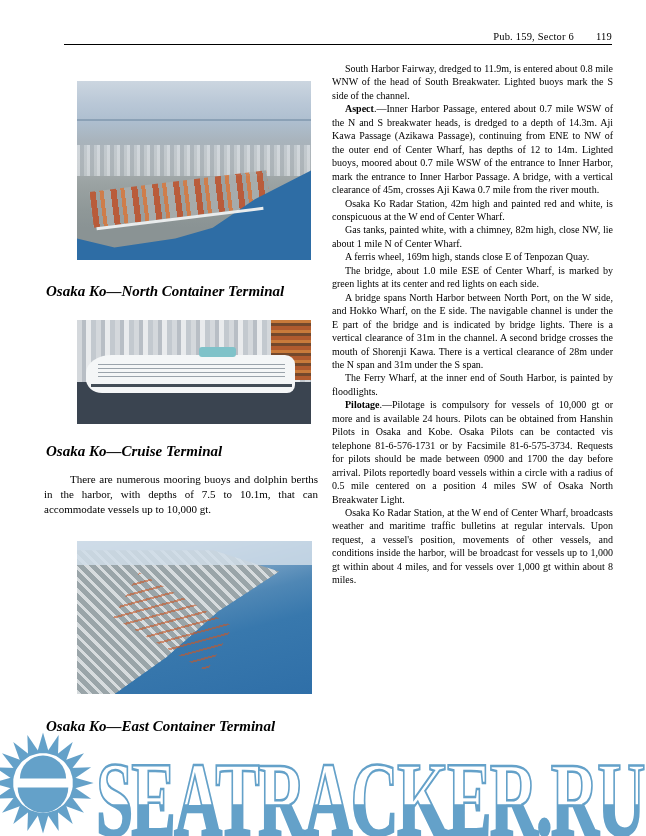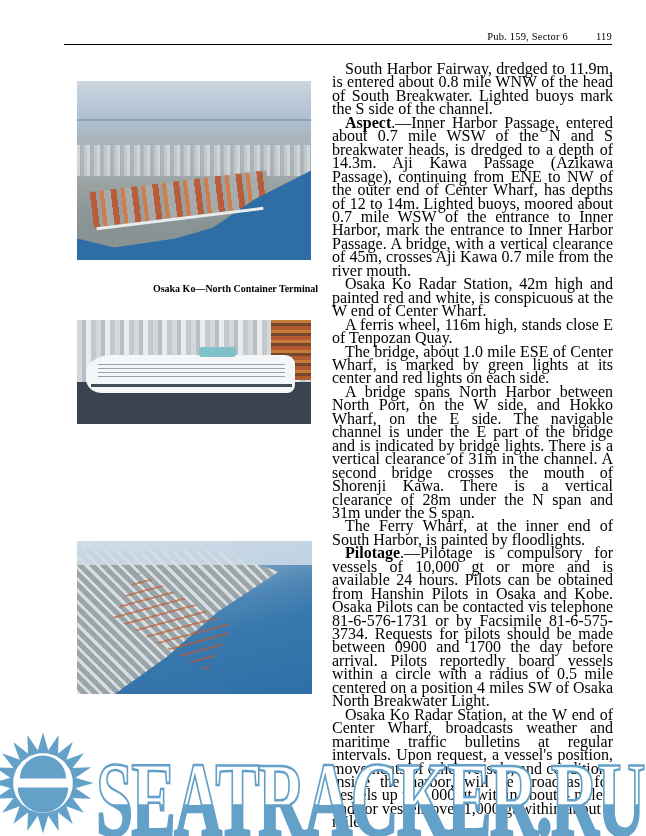--- a/index.html
+++ b/index.html
@@ -4,37 +4,37 @@
 <style>
   html,body{margin:0;padding:0;background:#fff;}
   .page{
     position:relative;width:646px;height:836px;background:#ffffff;
     overflow:hidden;font-family:"Liberation Serif",serif;color:#000;
   }
   
   .running-head{
     position:absolute;top:31px;right:34px;font-size:10.5px;letter-spacing:.2px;
   }
-  .running-head .pub{margin-right:28px;}
+  .running-head .pub{margin-right:22px;}
   .head-rule{
     position:absolute;top:44px;left:64px;width:548px;height:0;
     border-top:1.8px solid #000;
   }
   
   .caption{
-    position:absolute;left:46px;width:272px;text-align:right;
-    font-weight:bold;font-size:10px;
+    position:absolute;left:46px;width:272px;text-align:left;
+    font-weight:bold;font-size:15px;font-style:italic;
   }
   .note-par{
     position:absolute;left:44px;top:461px;width:274px;
     font-size:11px;line-height:15px;text-align:justify;text-indent:26px;
   }
   .right-col{
     position:absolute;left:332px;top:62px;width:281px;
-    font-size:16px;line-height:13.45px;text-align:justify;
+    font-size:10px;line-height:13.45px;text-align:justify;
   }
   .right-col p{margin:0;text-indent:13px;}
   .lead{font-weight:bold;}
   
   .photo{position:absolute;overflow:hidden;background:#aab6c2;}
   .photo>div{position:absolute;}
   .photo1{left:77px;top:81px;width:234px;height:179px;
     background:linear-gradient(180deg,#ccd6e0 0%,#bac8d7 12%,#aebfd0 22%,#a9b4bd 33%,#a8aeb0 46%,#9aa2a2 58%,#8f9898 72%,#8a9394 82%);}
   .photo1 .bridge-line{left:0;top:21%;width:100%;height:2px;background:#8ba1b6;}
   .photo1 .city-band{left:0;top:36%;width:100%;height:17%;
@@ -96,34 +96,38 @@
   <div class="caption" style="top:283px">Osaka Ko—North Container Terminal</div>
 
   <div class="photo photo2">
     <div class="water"></div>
     <div class="crane"></div>
     <div class="ship"></div>
     <div class="ship-decks"></div>
     <div class="ship-bridge"></div>
     <div class="hull-line"></div>
   </div>
+  <div class="caption" style="top:443px">Osaka Ko—Cruise Terminal</div>
 
+  <p class="note-par">There are numerous mooring buoys and dolphin berths in the harbor, with depths of 7.5 to 10.1m, that can accommodate vessels up to 10,000 gt.</p>
 
   <div class="photo photo3">
     <div class="land"></div>
     <div class="land-tex"></div>
     <div class="containers"></div>
     <div class="haze"></div>
   </div>
+  <div class="caption" style="top:718px">Osaka Ko—East Container Terminal</div>
 
   <div class="right-col">
     <p>South Harbor Fairway, dredged to 11.9m, is entered about 0.8 mile WNW of the head of South Breakwater. Lighted buoys mark the S side of the channel.</p>
     <p><span class="lead">Aspect</span><span>.—Inner Harbor Passage, entered about 0.7 mile WSW of the N and S breakwater heads, is dredged to a depth of 14.3m. Aji Kawa Passage (Azikawa Passage), continuing from ENE to NW of the outer end of Center Wharf, has depths of 12 to 14m. Lighted buoys, moored about 0.7 mile WSW of the entrance to Inner Harbor, mark the entrance to Inner Harbor Passage. A bridge, with a vertical clearance of 45m, crosses Aji Kawa 0.7 mile from the river mouth.</span></p>
     <p>Osaka Ko Radar Station, 42m high and painted red and white, is conspicuous at the W end of Center Wharf.</p>
-    <p>A ferris wheel, 116m high, stands close E of Tenpozan Quay.</p>
+    <p>Gas tanks, painted white, with a chimney, 82m high, close NW, lie about 1 mile N of Center Wharf.</p>
+    <p>A ferris wheel, 169m high, stands close E of Tenpozan Quay.</p>
     <p>The bridge, about 1.0 mile ESE of Center Wharf, is marked by green lights at its center and red lights on each side.</p>
     <p>A bridge spans North Harbor between North Port, on the W side, and Hokko Wharf, on the E side. The navigable channel is under the E part of the bridge and is indicated by bridge lights. There is a vertical clearance of 31m in the channel. A second bridge crosses the mouth of Shorenji Kawa. There is a vertical clearance of 28m under the N span and 31m under the S span.</p>
     <p>The Ferry Wharf, at the inner end of South Harbor, is painted by floodlights.</p>
     <p><span class="lead">Pilotage</span><span>.—Pilotage is compulsory for vessels of 10,000 gt or more and is available 24 hours. Pilots can be obtained from Hanshin Pilots in Osaka and Kobe. Osaka Pilots can be contacted vis telephone 81-6-576-1731 or by Facsimile 81-6-575-3734. Requests for pilots should be made between 0900 and 1700 the day before arrival. Pilots reportedly board vessels within a circle with a radius of 0.5 mile centered on a position 4 miles SW of Osaka North Breakwater Light.</span></p>
     <p>Osaka Ko Radar Station, at the W end of Center Wharf, broadcasts weather and maritime traffic bulletins at regular intervals. Upon request, a vessel's position, movements of other vessels, and conditions inside the harbor, will be broadcast for vessels up to 1,000 gt within about 4 miles, and for vessels over 1,000 gt within about 8 miles.</p>
   </div>
 
   <div class="watermark">
     <svg class="wm-sun" viewBox="-50 -50 100 100">
       <g fill="#64a1c9">

